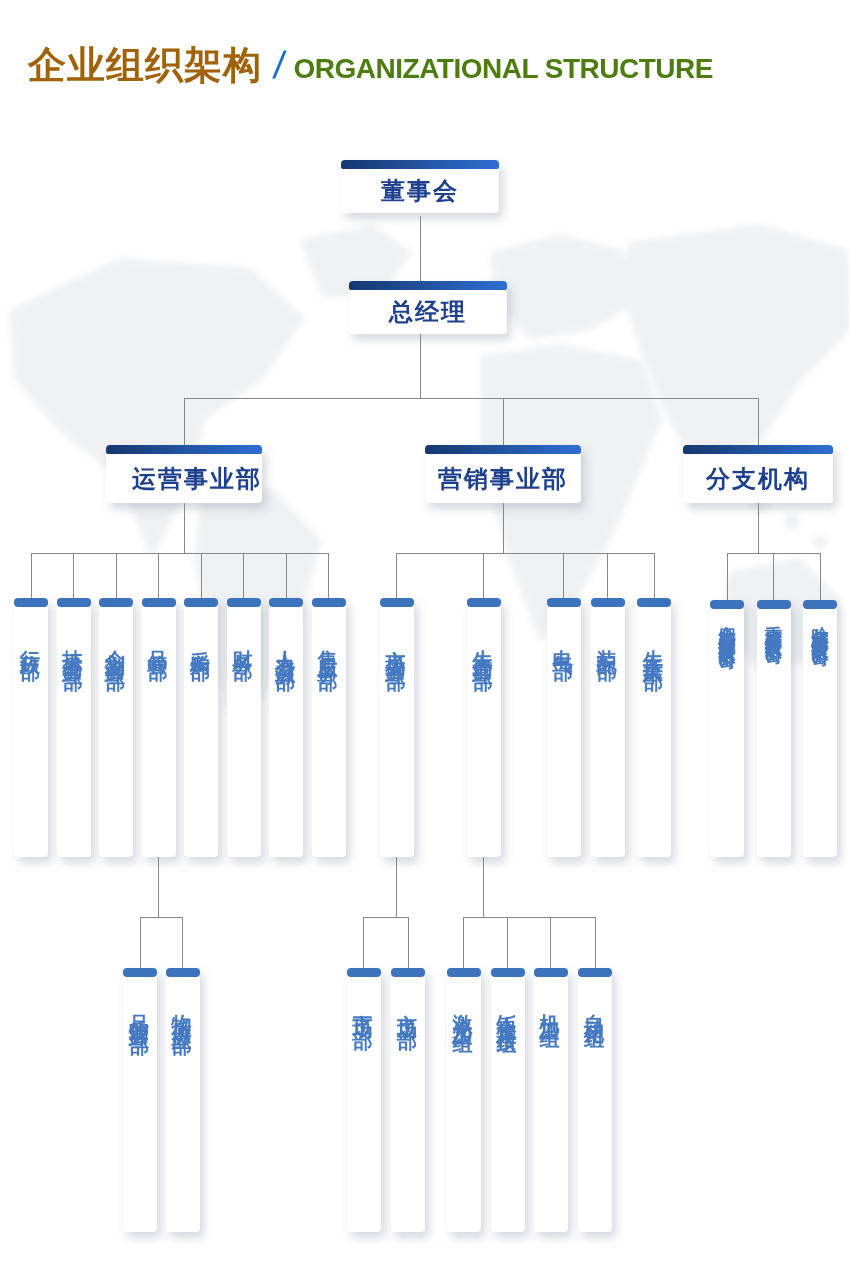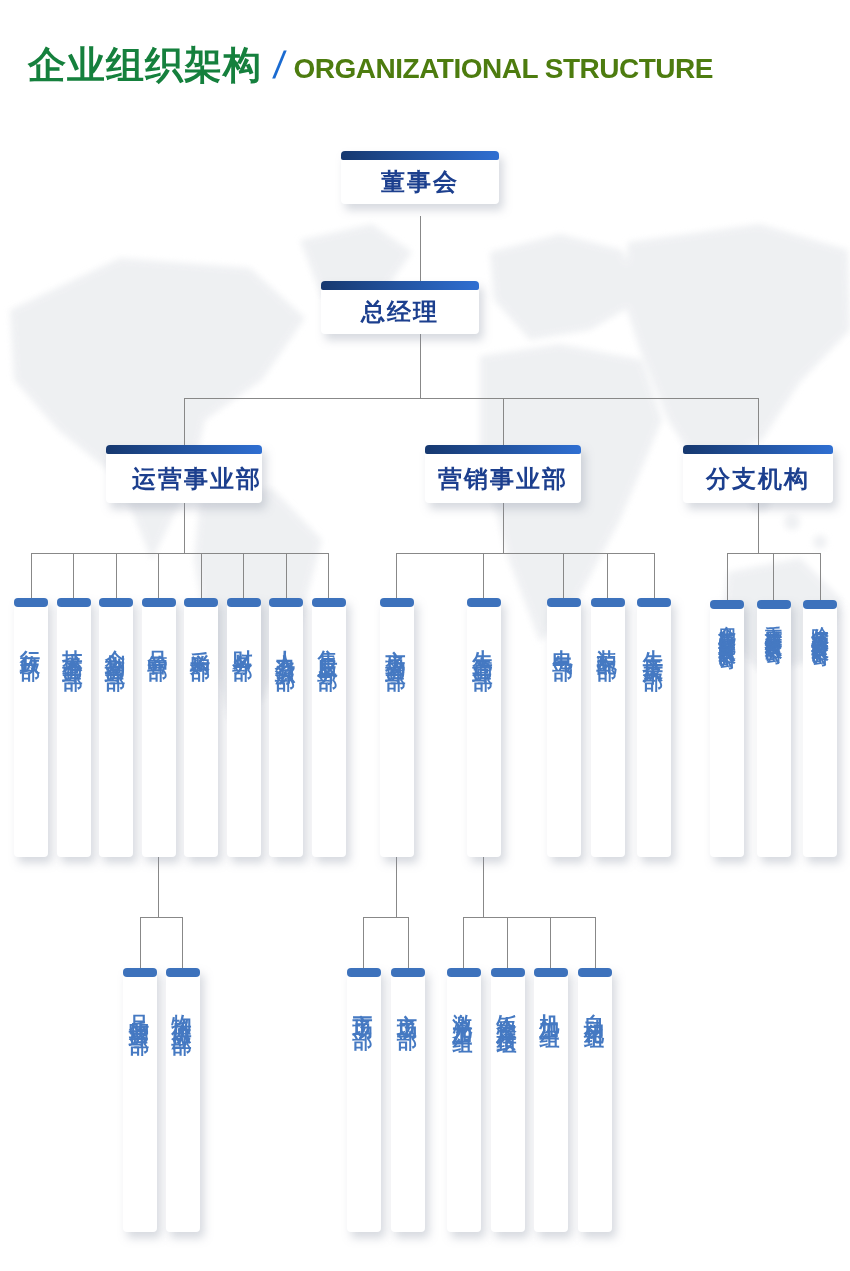--- a/index.html
+++ b/index.html
@@ -6,21 +6,21 @@
   #canvas{
     position:relative; width:850px; height:1271px; overflow:hidden;
     background:#ffffff;
     font-family:"Liberation Sans","DejaVu Sans",sans-serif;
   }
   
   #title{
     position:absolute; left:28px; top:40px; display:flex; align-items:baseline;
     white-space:nowrap; z-index:2;
   }
-  #title .cn{font-size:38px; font-weight:bold; letter-spacing:1px; color:#15803d;}
+  #title .cn{font-size:38px; font-weight:bold; letter-spacing:1px; color:#a16207;}
   #title .divider{font-size:38px; font-weight:400; color:#1a6bd1; margin:0 9px 0 12px; transform:skewX(-8deg);}
   #title .en{font-size:28px; font-weight:bold; letter-spacing:-0.5px; color:#4d7c0f;}
   
   #map{position:absolute; left:0; top:0; z-index:0; pointer-events:none;}
   
   #org-chart{position:absolute; left:0; top:0; width:850px; height:1271px; z-index:1;}
   #connectors{position:absolute; left:0; top:0; pointer-events:none;}
   .node{
     position:absolute; background:#ffffff; border-radius:4px;
     box-shadow:4px 6px 10px rgba(138,146,163,0.35);
@@ -117,25 +117,25 @@
         <line x1="363.5" y1="917" x2="408" y2="917" stroke="#888888" stroke-width="1"></line>
         <line x1="363.5" y1="917" x2="363.5" y2="968" stroke="#888888" stroke-width="1"></line>
         <line x1="408" y1="917" x2="408" y2="968" stroke="#888888" stroke-width="1"></line>
         <line x1="483.5" y1="857" x2="483.5" y2="917" stroke="#888888" stroke-width="1"></line>
         <line x1="463.5" y1="917" x2="595" y2="917" stroke="#888888" stroke-width="1"></line>
         <line x1="463.5" y1="917" x2="463.5" y2="968" stroke="#888888" stroke-width="1"></line>
         <line x1="507.5" y1="917" x2="507.5" y2="968" stroke="#888888" stroke-width="1"></line>
         <line x1="550.5" y1="917" x2="550.5" y2="968" stroke="#888888" stroke-width="1"></line>
         <line x1="595" y1="917" x2="595" y2="968" stroke="#888888" stroke-width="1"></line>
       </svg>
-  <div class="node h" style="left: 341px; top: 151px; width: 158px; height: 53px;">
+  <div class="node h" style="left: 341px; top: 160px; width: 158px; height: 53px;">
         <div class="cap"></div>
         <div class="label">董事会</div>
       </div>
-      <div class="node h" style="left: 321px; top: 281px; width: 158px; height: 53px;">
+      <div class="node h" style="left: 349px; top: 281px; width: 158px; height: 53px;">
         <div class="cap"></div>
         <div class="label">总经理</div>
       </div>
       <div class="node h" style="left: 106px; top: 445px; width: 156px; height: 58px; align-items: flex-end;">
         <div class="cap"></div>
         <div class="label">运营事业部</div>
       </div>
       <div class="node h" style="left: 425px; top: 445px; width: 156px; height: 58px;">
         <div class="cap"></div>
         <div class="label">营销事业部</div>

